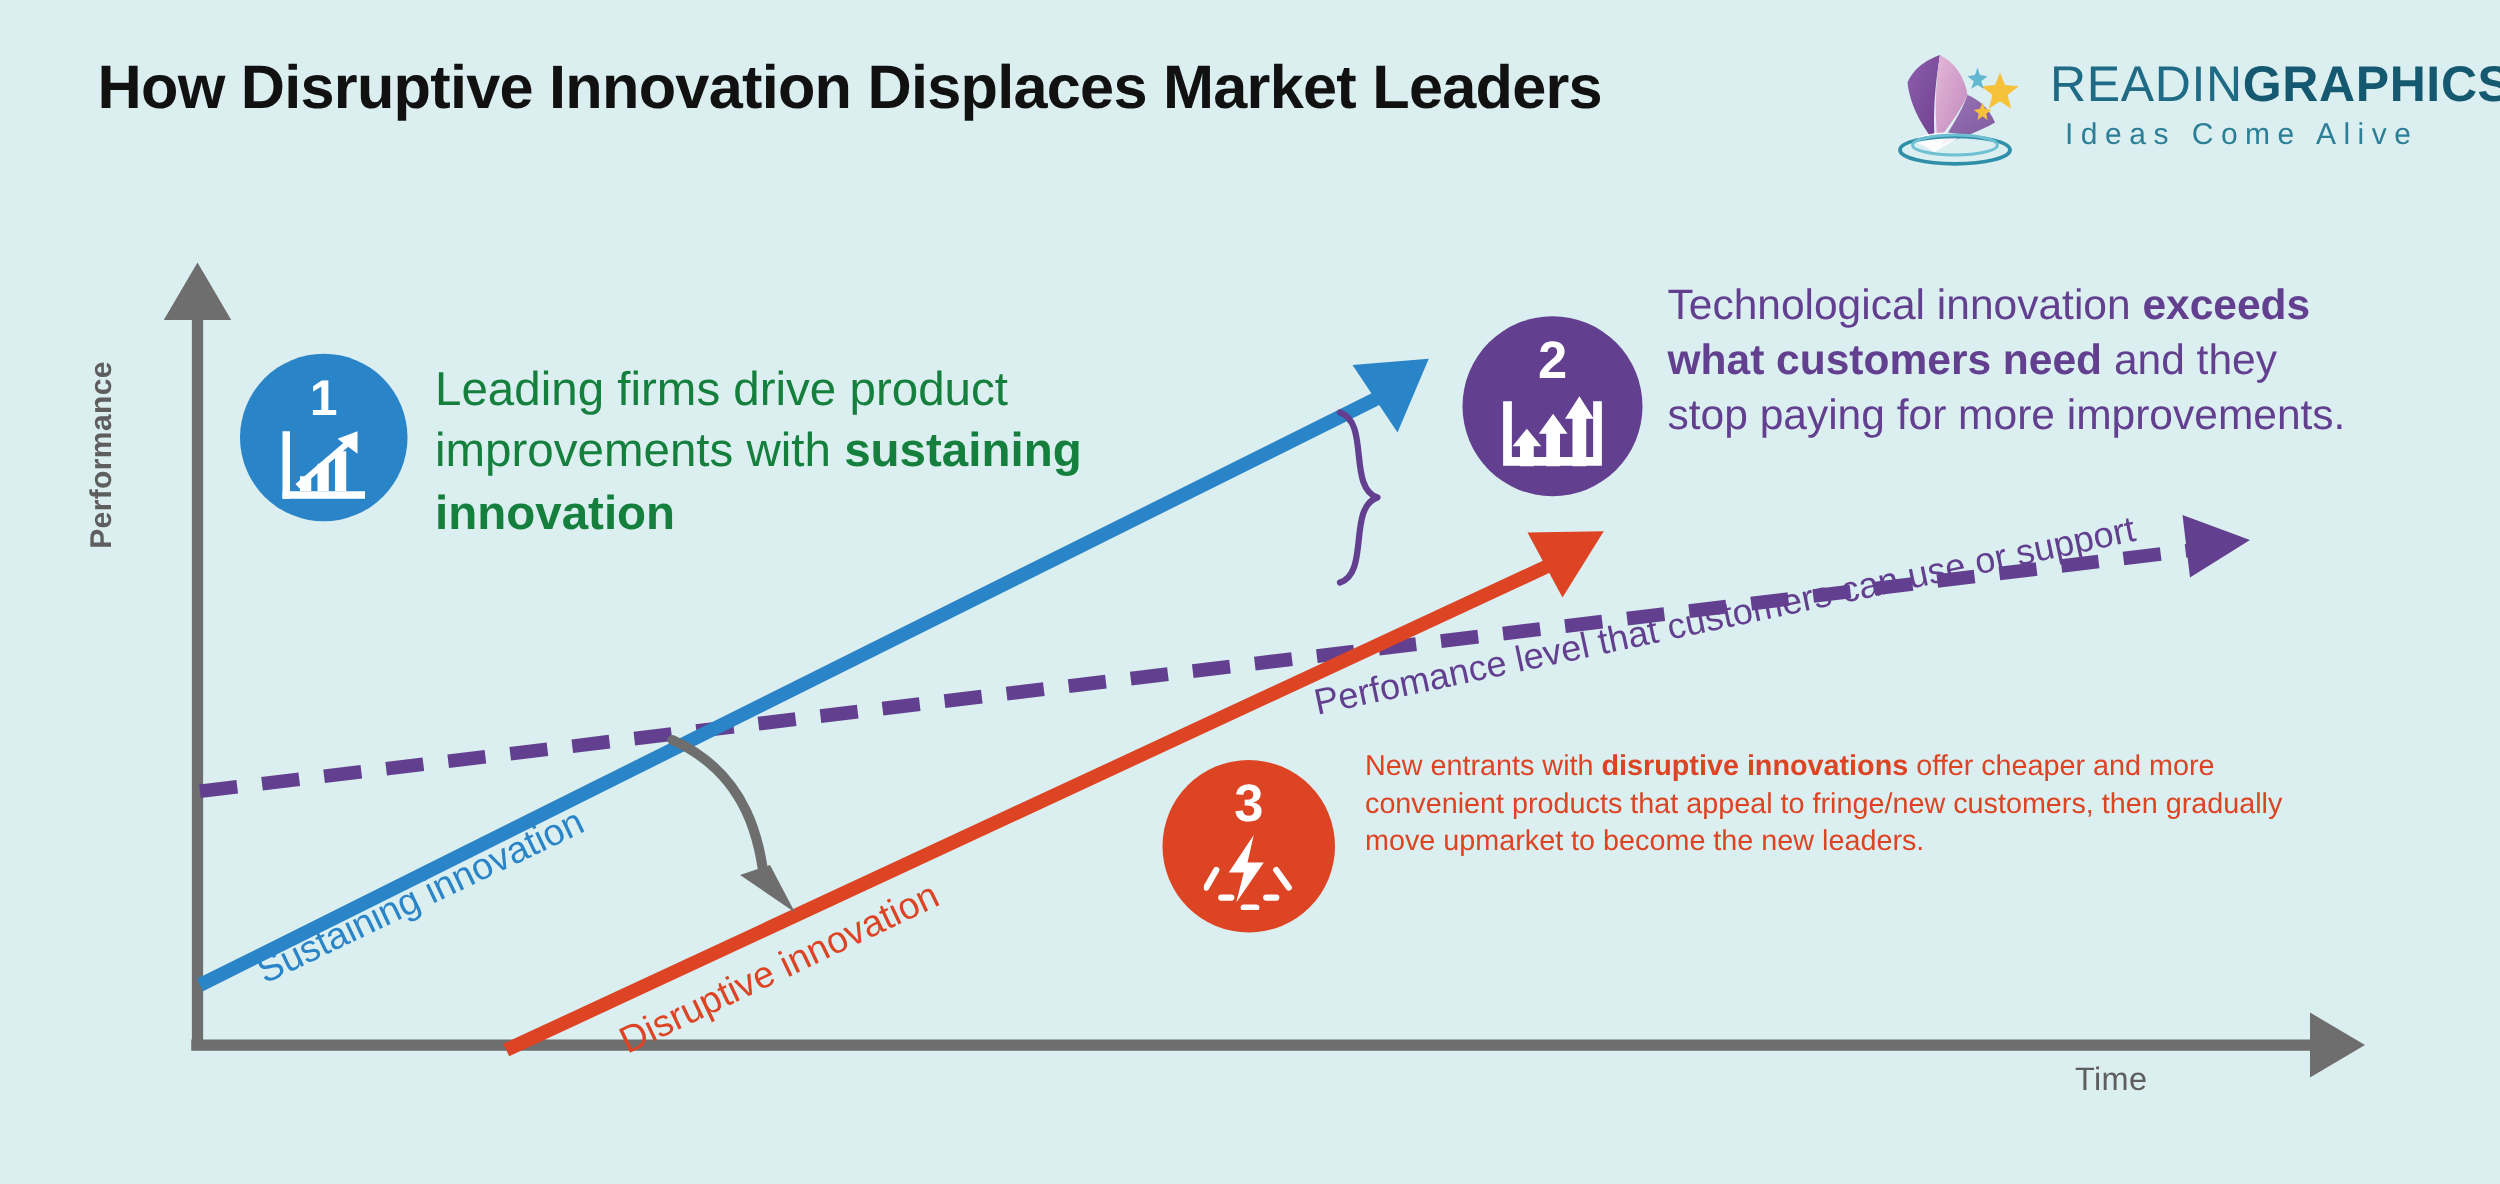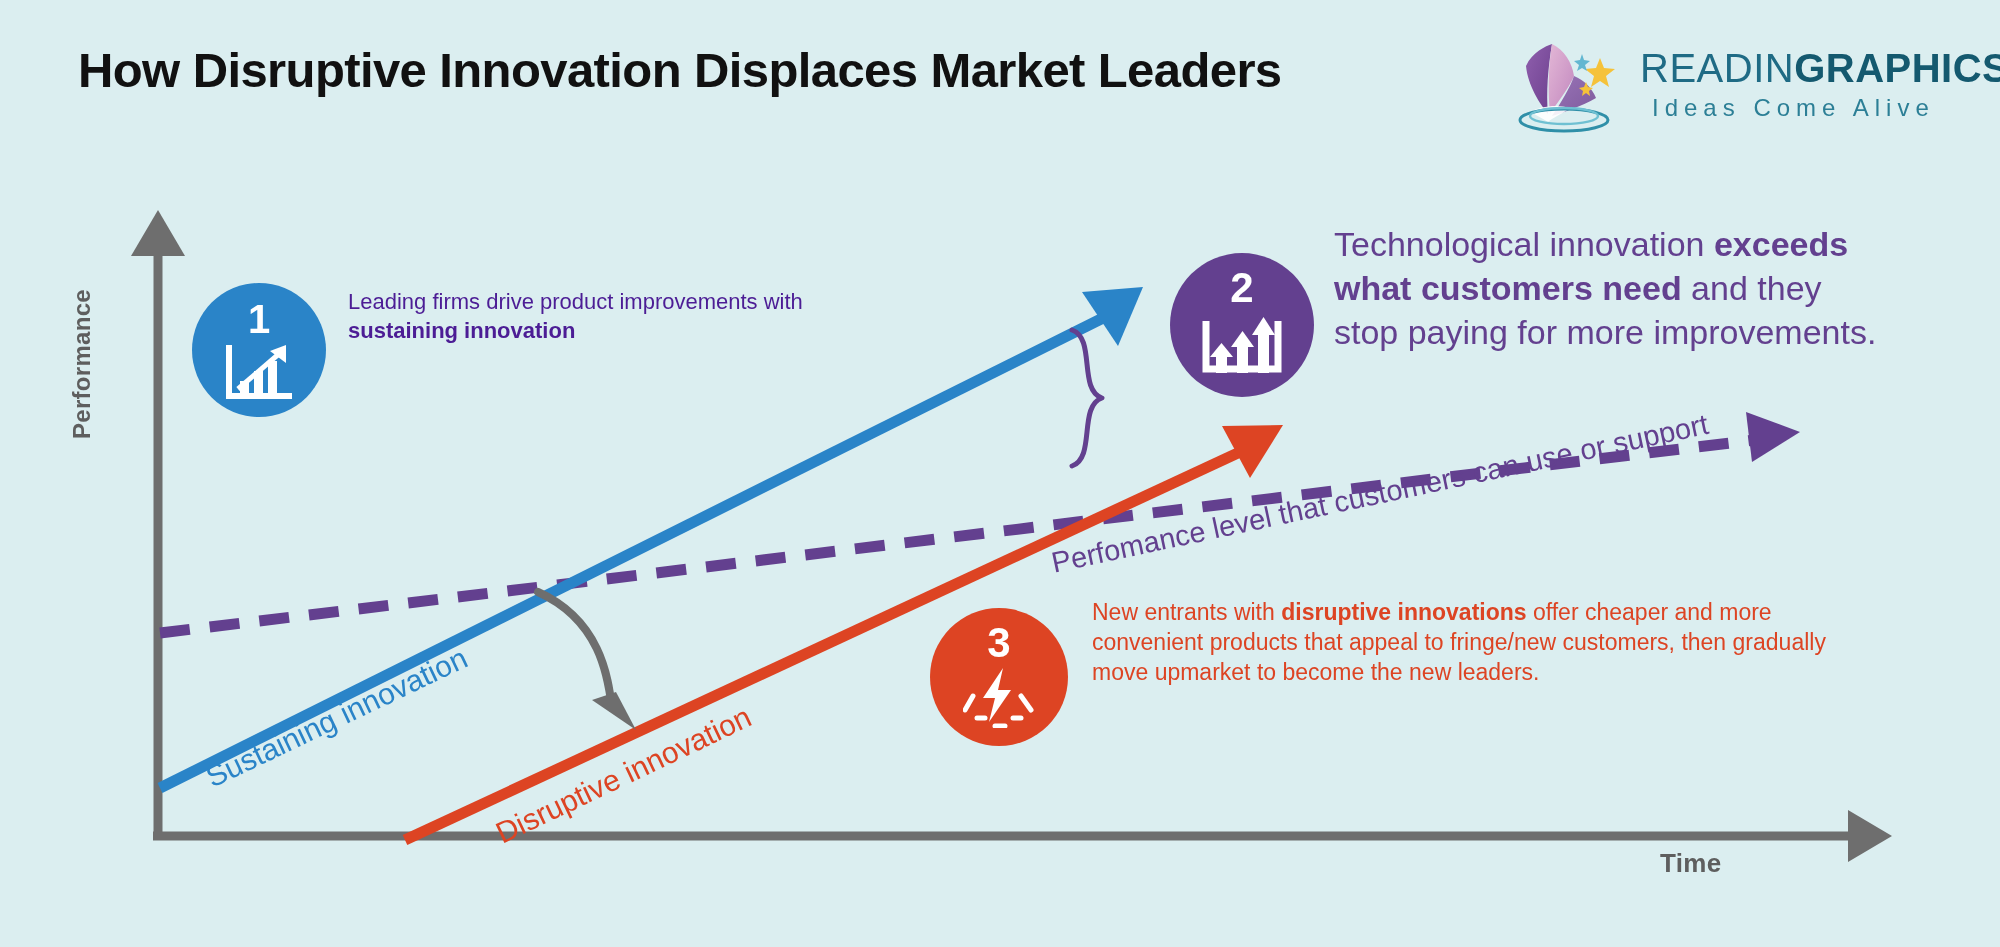--- a/index.html
+++ b/index.html
@@ -87,21 +87,21 @@
     font-size: 24px;
     font-weight: bold;
     color: #5e5e5e;
     letter-spacing: 0.3px;
   }
   #x-axis-label {
     position: absolute;
     left: 1660px;
     top: 848px;
     font-size: 26px;
-    font-weight: bold;
+    font-weight: normal;
     color: #5e5e5e;
     letter-spacing: 0.3px;
   }
 
   
   .curve-label {
     position: absolute;
     font-size: 30px;
     white-space: nowrap;
     transform-origin: left center;
@@ -165,22 +165,22 @@
 
   
   .step-text {
     position: absolute;
     line-height: 1.30;
   }
   #step-1-text {
     left: 348px;
     top: 288px;
     width: 520px;
-    font-size: 22px;
-    color: #4c1d95;
+    font-size: 38px;
+    color: #15803d;
   }
   #step-2-text {
     left: 1334px;
     top: 222px;
     width: 560px;
     font-size: 34px;
     color: #63408f;
   }
   #step-3-text {
     left: 1092px;

